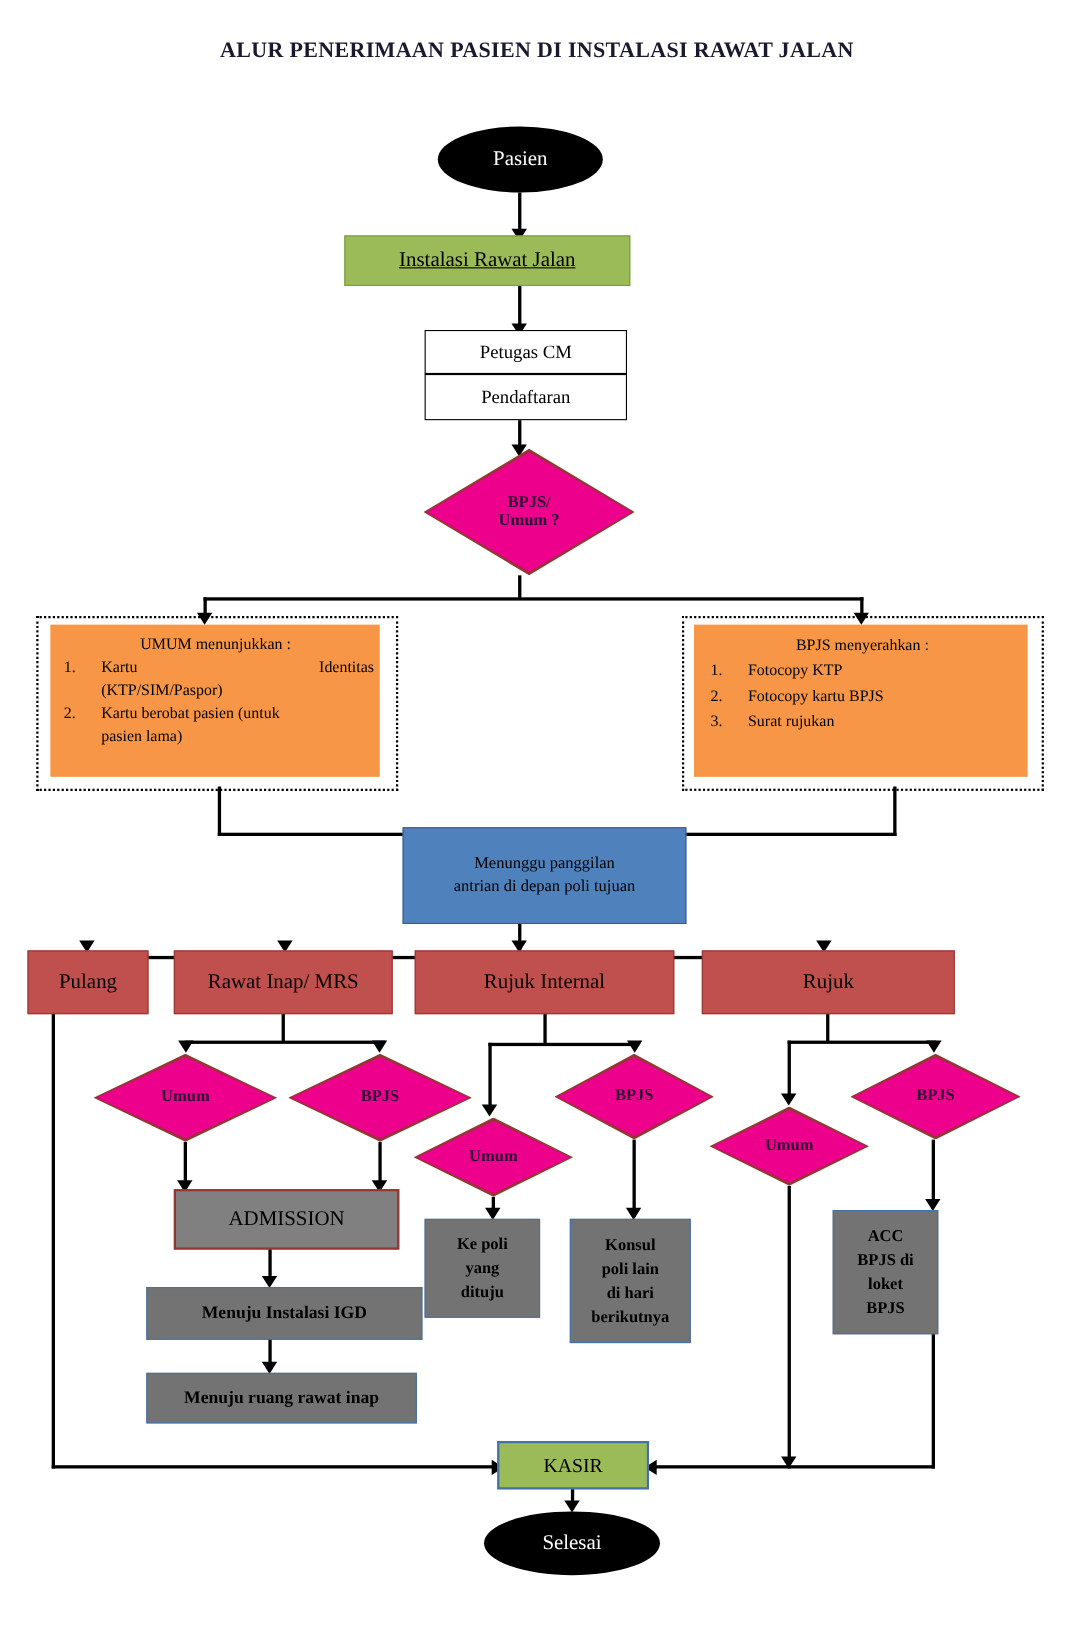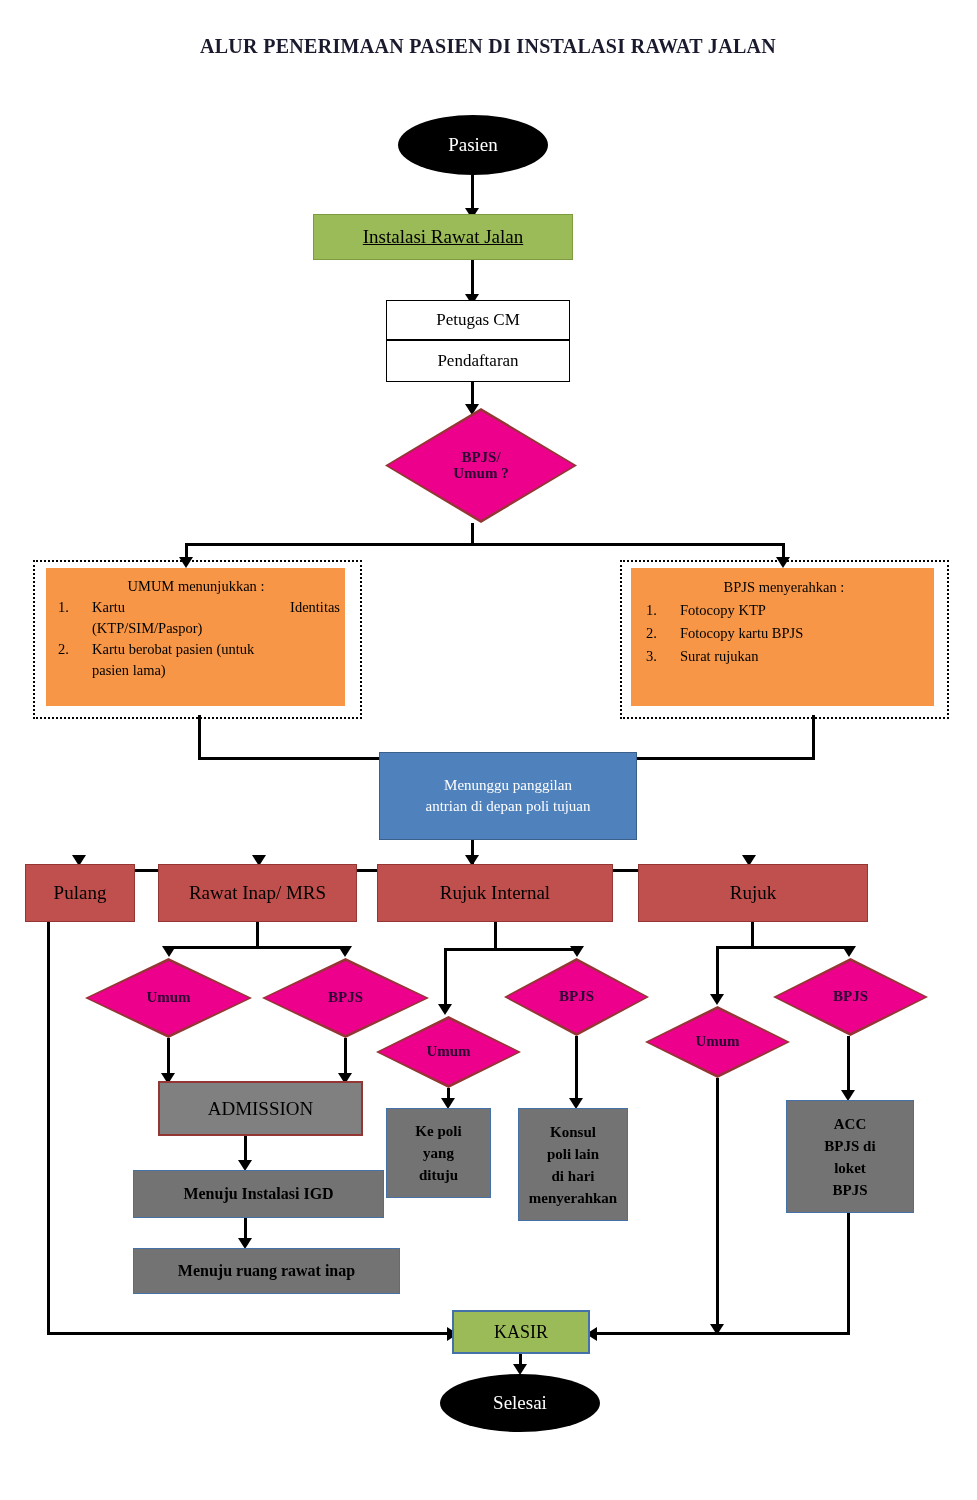--- a/index.html
+++ b/index.html
@@ -125,21 +125,21 @@
       <div class="otxt">Surat rujukan</div>
     </div>
   </div>
 
   <div class="ln" style="left:198px;top:715px;width:3px;height:45px;"></div>
   <div class="ln" style="left:812px;top:715px;width:3px;height:45px;"></div>
   <div class="ln" style="left:198px;top:757px;width:617px;height:3px;"></div>
   <div class="ln" style="left:471px;top:757px;width:3px;height:14px;"></div>
   <div class="arrow" style="left:465px;top:765px;"></div>
 
-  <div class="node rect-blue" style="left:366px;top:752px;width:258px;height:88px;flex-direction:column;font-size:15px;line-height:21px;color:#ffffff;margin-left:13px;">
+  <div class="node rect-blue" style="left:366px;top:752px;width:258px;height:88px;flex-direction:column;font-size:15px;line-height:21px;color:#000000;">
     <span>Menunggu panggilan</span>
     <span>antrian di  depan poli tujuan</span>
   </div>
 
   <div class="ln" style="left:471px;top:840px;width:3px;height:32px;"></div>
   <div class="ln" style="left:78px;top:869px;width:670px;height:3px;"></div>
   <div class="arrow" style="left:72px;top:855px;"></div>
   <div class="arrow" style="left:252px;top:855px;"></div>
   <div class="arrow" style="left:465px;top:855px;"></div>
   <div class="arrow" style="left:742px;top:855px;"></div>
@@ -175,21 +175,21 @@
   <div class="arrow" style="left:338px;top:1073px;"></div>
 
   <div class="node rect-gray" style="left:158px;top:1081px;width:205px;height:55px;font-size:19px;">ADMISSION</div>
   <div class="ln" style="left:244px;top:1136px;width:3px;height:30px;"></div>
   <div class="arrow" style="left:238px;top:1160px;"></div>
 
   <div class="node rect-lblue" style="left:133px;top:1170px;width:251px;height:48px;font-size:16px;">Menuju Instalasi IGD</div>
   <div class="ln" style="left:244px;top:1218px;width:3px;height:26px;"></div>
   <div class="arrow" style="left:238px;top:1238px;"></div>
 
-  <div class="node rect-lblue" style="left:133px;top:1248px;width:267px;height:46px;font-size:16px;text-align:center;">Menuju ruang rawat inap</div>
+  <div class="node rect-lblue" style="left:133px;top:1248px;width:246px;height:46px;font-size:16px;text-align:center;">Menuju ruang rawat inap</div>
 
   <div class="ln" style="left:494px;top:922px;width:3px;height:28px;"></div>
   <div class="ln" style="left:444px;top:948px;width:135px;height:3px;"></div>
   <div class="ln" style="left:444px;top:948px;width:3px;height:62px;"></div>
   <div class="arrow" style="left:438px;top:1004px;"></div>
   <div class="arrow" style="left:570px;top:946px;"></div>
 
   <div class="diamond" style="left:376px;top:1016px;width:145px;height:72px;">
     <div class="dborder"></div>
     <div class="dshape" style="inset:3px;"></div>
@@ -208,21 +208,21 @@
 
   <div class="node rect-lblue" style="left:386px;top:1108px;width:105px;height:90px;flex-direction:column;font-size:15px;line-height:22px;">
     <span>Ke poli</span>
     <span>yang</span>
     <span>dituju</span>
   </div>
   <div class="node rect-lblue" style="left:518px;top:1108px;width:110px;height:113px;flex-direction:column;font-size:15px;line-height:22px;">
     <span>Konsul</span>
     <span>poli lain</span>
     <span>di hari</span>
-    <span>menyerahkan</span>
+    <span>berikutnya</span>
   </div>
 
   <div class="ln" style="left:751px;top:922px;width:3px;height:26px;"></div>
   <div class="ln" style="left:716px;top:946px;width:135px;height:3px;"></div>
   <div class="ln" style="left:716px;top:946px;width:3px;height:52px;"></div>
   <div class="arrow" style="left:710px;top:994px;"></div>
   <div class="arrow" style="left:842px;top:946px;"></div>
 
   <div class="diamond" style="left:645px;top:1006px;width:145px;height:72px;">
     <div class="dborder"></div>
@@ -233,21 +233,21 @@
     <div class="dborder"></div>
     <div class="dshape" style="inset:3px;"></div>
     <div class="dlabel" style="font-size:15px;">BPJS</div>
   </div>
 
   <div class="ln" style="left:716px;top:1078px;width:3px;height:257px;"></div>
   <div class="arrow" style="left:710px;top:1324px;"></div>
 
   <div class="ln" style="left:847px;top:1036px;width:3px;height:62px;"></div>
   <div class="arrow" style="left:841px;top:1090px;"></div>
-  <div class="node rect-lblue" style="left:786px;top:1100px;width:128px;height:113px;flex-direction:column;font-size:15px;line-height:22px;">
+  <div class="node rect-lblue" style="left:757px;top:1100px;width:96px;height:113px;flex-direction:column;font-size:15px;line-height:22px;">
     <span>ACC</span>
     <span>BPJS di</span>
     <span>loket</span>
     <span>BPJS</span>
   </div>
   <div class="ln" style="left:847px;top:1213px;width:3px;height:122px;"></div>
   <div class="ln" style="left:592px;top:1332px;width:258px;height:3px;"></div>
   <div class="arrow-l" style="left:586px;top:1327px;"></div>
 
   <div class="node rect-green-blue" style="left:452px;top:1310px;width:138px;height:44px;font-size:18px;">KASIR</div>

